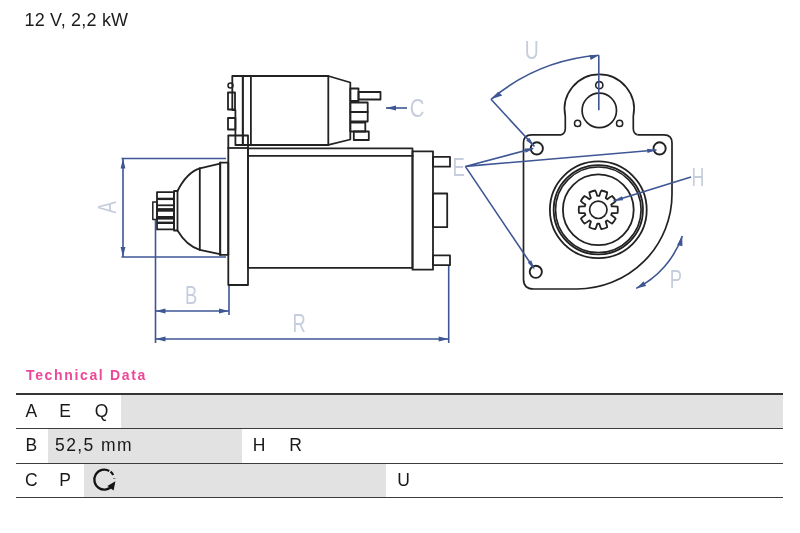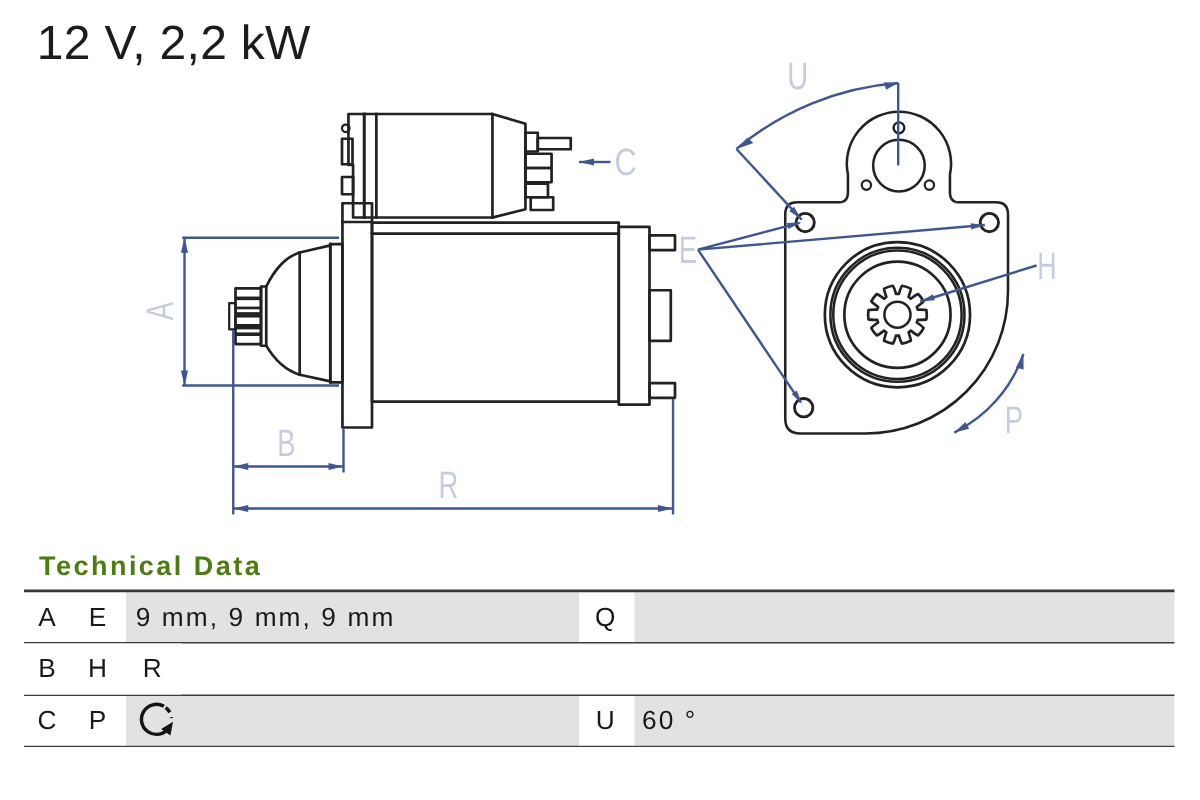--- a/index.html
+++ b/index.html
@@ -1,18 +1,18 @@
 <!DOCTYPE html>
 <html><head>
 <meta charset="utf-8">
 <style>
   html,body{margin:0;padding:0;width:800px;height:533px;background:#fff;overflow:hidden;}
   body{font-family:"Liberation Sans",sans-serif;position:relative;}
-  .kw{position:absolute;left:24.5px;top:10px;font-size:32px;color:#1c1c1c;letter-spacing:0.2px;}
-  .th{position:absolute;left:26px;top:367px;font-size:18px;font-weight:bold;color:#4d7c0f;letter-spacing:1.65px;}
+  .kw{position:absolute;left:24.5px;top:10px;font-size:18px;color:#1c1c1c;letter-spacing:0.2px;}
+  .th{position:absolute;left:26px;top:367px;font-size:14px;font-weight:bold;color:#ec4899;letter-spacing:1.65px;}
   .tbl{position:absolute;left:16px;top:392.5px;width:767px;}
   .row{display:flex;height:33.5px;border-bottom:1.8px solid #3c3c3c;align-items:stretch;}
   .row.first{border-top:2px solid #353535;}
   .c{display:flex;align-items:center;box-sizing:border-box;font-size:17.5px;color:#191919;letter-spacing:1.4px;}
   .lab{justify-content:center;background:#fff;}
   .val{background:#e2e2e2;padding-left:7px;}
   .w1{width:32px;}.w2{width:194px;}.w3{width:35.5px;}.w4{width:302px;}.w5{width:37.5px;}.w6{flex:1;padding-left:5px;}
   svg{position:absolute;left:0;top:0;}
 </style>
 </head>
@@ -150,35 +150,34 @@
   <text transform="translate(698 185.8) scale(0.70 1)" text-anchor="middle">H</text>
   <text transform="translate(675.9 288.4) scale(0.72 1)" text-anchor="middle">P</text>
 </g>
 </svg>
 
 <div class="th">Technical Data</div>
 <div class="tbl">
   <div class="row first">
     <div class="c lab w1">A</div>
     <div class="c lab w3">E</div>
-      <div class="c val w4">9 mm, 9 mm, 9 mm</div>
     <div class="c lab w5">Q</div>
       <div class="c val w6"></div>
   </div>
   <div class="row">
     <div class="c lab w1">B</div>
+      <div class="c val w2">52,5 mm</div>
     <div class="c lab w3">H</div>
     <div class="c lab w5">R</div>
   </div>
   <div class="row">
     <div class="c lab w1">C</div>
     <div class="c lab w3">P</div>
       <div class="c val w4">
       <svg width="28" height="28" viewBox="0 0 28 28" style="position:static">
         <path d="M 21.5 19.3 A 10 10 0 1 1 18.3 4.9" fill="none" stroke="#141414" stroke-width="2.3"></path>
         <path d="M 19.5 5.7 A 10 10 0 0 1 23.3 12.7" fill="none" stroke="#141414" stroke-width="2.3" stroke-dasharray="4.2 3.4"></path>
         <path d="M 24.4 15.2 L 22.6 24.4 L 16.4 20.0 Z" fill="#141414"></path>
       </svg>
     </div>
     <div class="c lab w5">U</div>
-      <div class="c val w6">60 °</div>
   </div>
 </div>
 
 </body></html>

